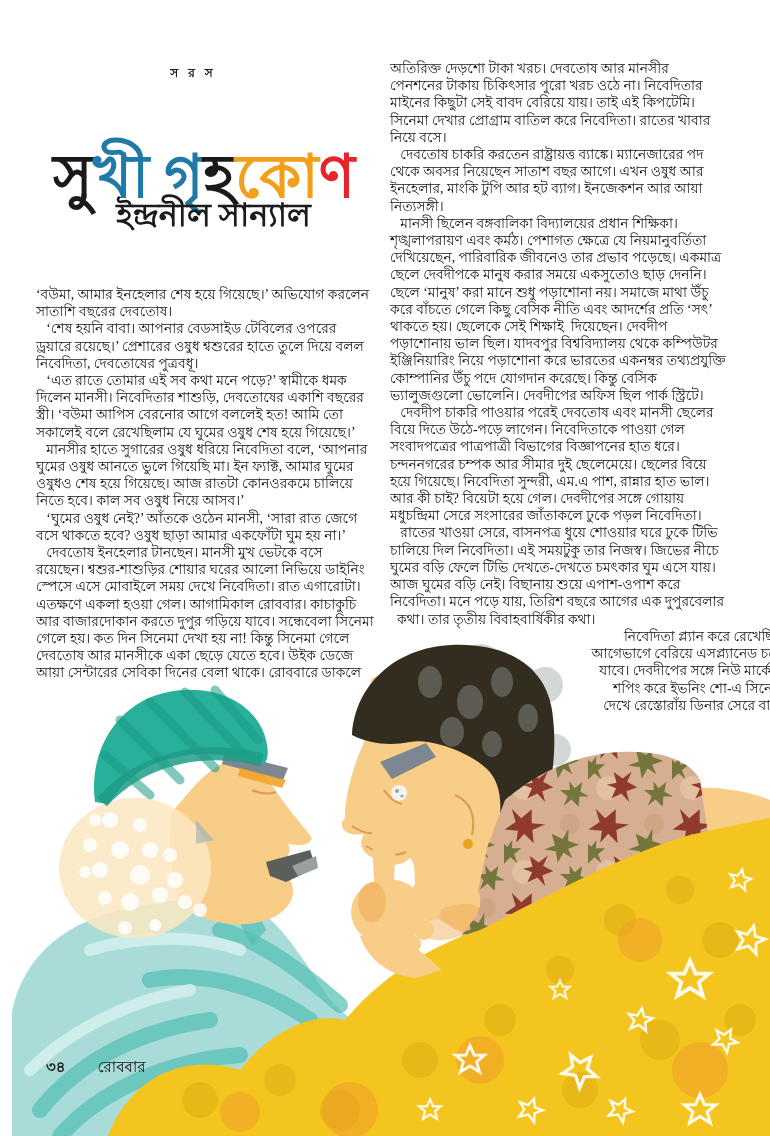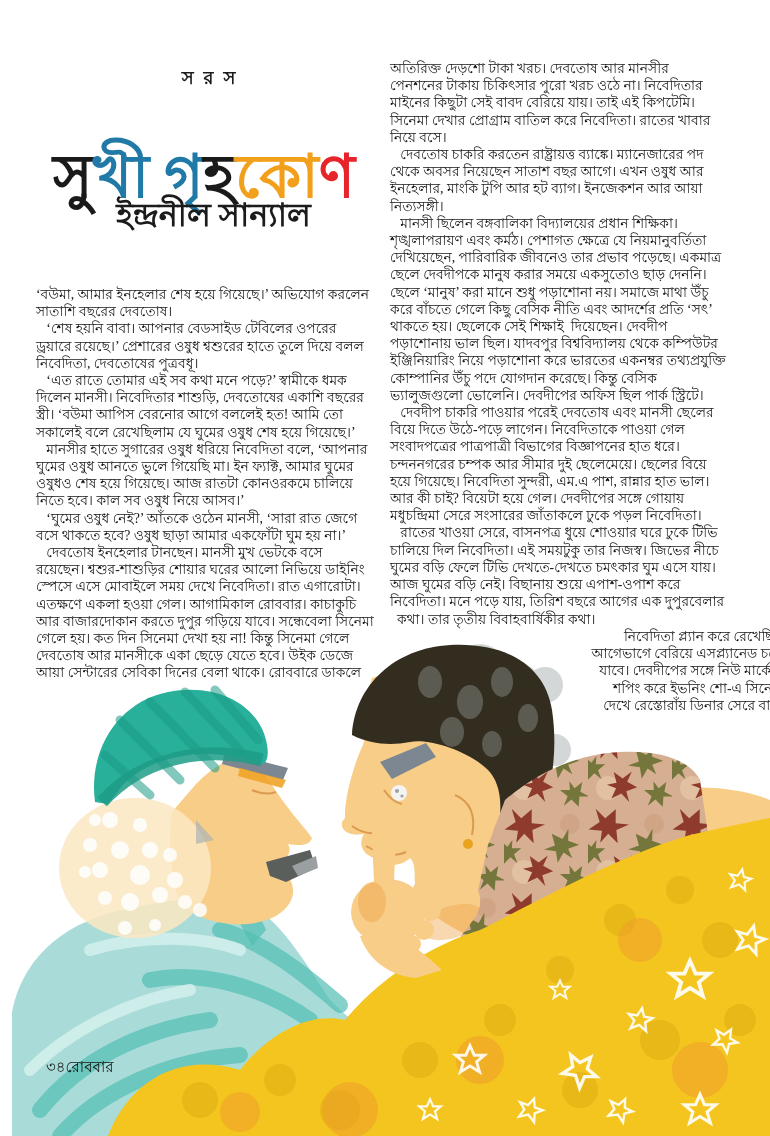--- a/index.html
+++ b/index.html
@@ -1,30 +1,30 @@
 <!DOCTYPE html>
 <html style="--skin: #f8cd87; --skin_shadow: #eda84f; --beanie: #28b09a; --beanie_stroke: #1d9c87; --jacket: #a9dcd8; --jacket_stroke: #53bfb5; --hair: #332d1f; --smoke: #a2a8a8; --blouse_base: #d6ae92; --leaf_maroon: #8e3a2d; --leaf_olive: #75763b; --flower_yellow: #f3c51e; --flower_orange: #ef9b2b; --blob_olive: #8c7229; --eyebrow_grey: #7d8791;"><head>
 <meta charset="utf-8">
 <style>
   html,body{margin:0;padding:0;background:#ffffff;}
   .page{position:relative;width:770px;height:1136px;background:#fff;overflow:hidden;
         font-family:"Liberation Serif","DejaVu Serif",serif;color:#1b1b1b;}
-  .section-label{position:absolute;left:35px;top:64px;width:357px;text-align:center;
-        font-size:18px;font-weight:bold;letter-spacing:10px;}
+  .section-label{position:absolute;left:18px;top:64px;width:357px;text-align:center;
+        font-size:12px;font-weight:bold;letter-spacing:10px;}
   .page-title{position:absolute;left:9px;top:90px;width:390px;text-align:center;
         font-size:60px;line-height:95px;font-weight:bold;white-space:nowrap;}
   .byline{position:absolute;left:35px;top:190px;width:357px;text-align:center;
         font-size:32px;font-weight:bold;}
   .textcol{position:absolute;font-size:13.8px;line-height:17.2px;white-space:pre-wrap;
         color:#151515;}
   .left-col{left:36px;top:243px;width:357px;margin-top:43px;}
   .right-col{left:390px;top:60px;width:358px;}
   .right-wrap{left:496px;top:628px;width:288px;text-align:right;}
   .footer{position:absolute;left:46px;top:1055px;font-size:15px;color:#141414;z-index:5;}
-  .footer .num{margin-right:0;}
+  .footer .num{margin-right:32px;font-weight:bold;}
   .illus{position:absolute;left:0;top:640px;width:770px;height:496px;}
   
   .f-skin{fill:var(--skin)} .f-beanie{fill:var(--beanie)} .f-jacket{fill:var(--jacket)}
   .f-hair{fill:var(--hair)} .f-smoke{fill:var(--smoke)} .f-blousebase{fill:var(--blouse_base)}
   .f-leafm{fill:var(--leaf_maroon)} .f-leafo{fill:var(--leaf_olive)}
   .f-yellow{fill:var(--flower_yellow)} .f-orange{fill:var(--flower_orange)}
   .f-blob{fill:var(--blob_olive)} .f-brow{fill:var(--eyebrow_grey)}
   .s-knit{stroke:var(--beanie_stroke);stroke-width:9;stroke-linecap:round;fill:none;opacity:.55}
   .s-brush{stroke:var(--jacket_stroke);stroke-linecap:round;fill:none;opacity:.7}
   .s-brushlight{stroke:#d2efec;stroke-linecap:round;fill:none;opacity:.9}

